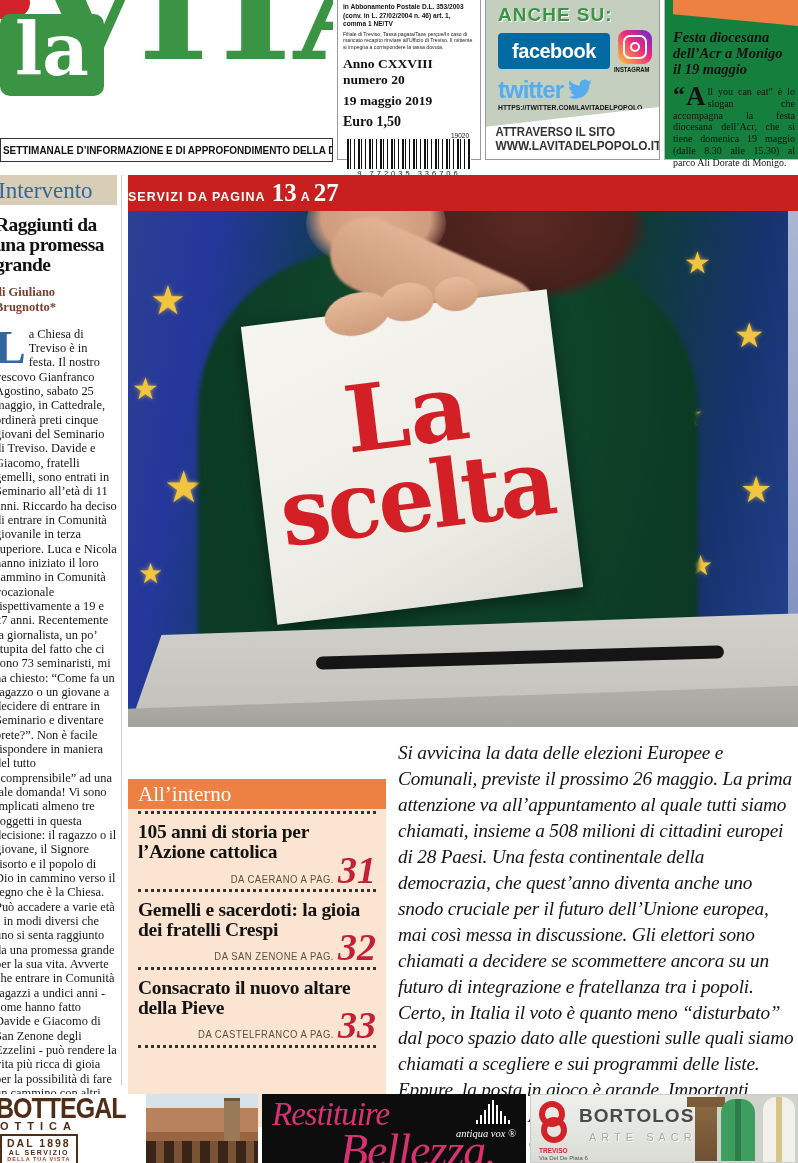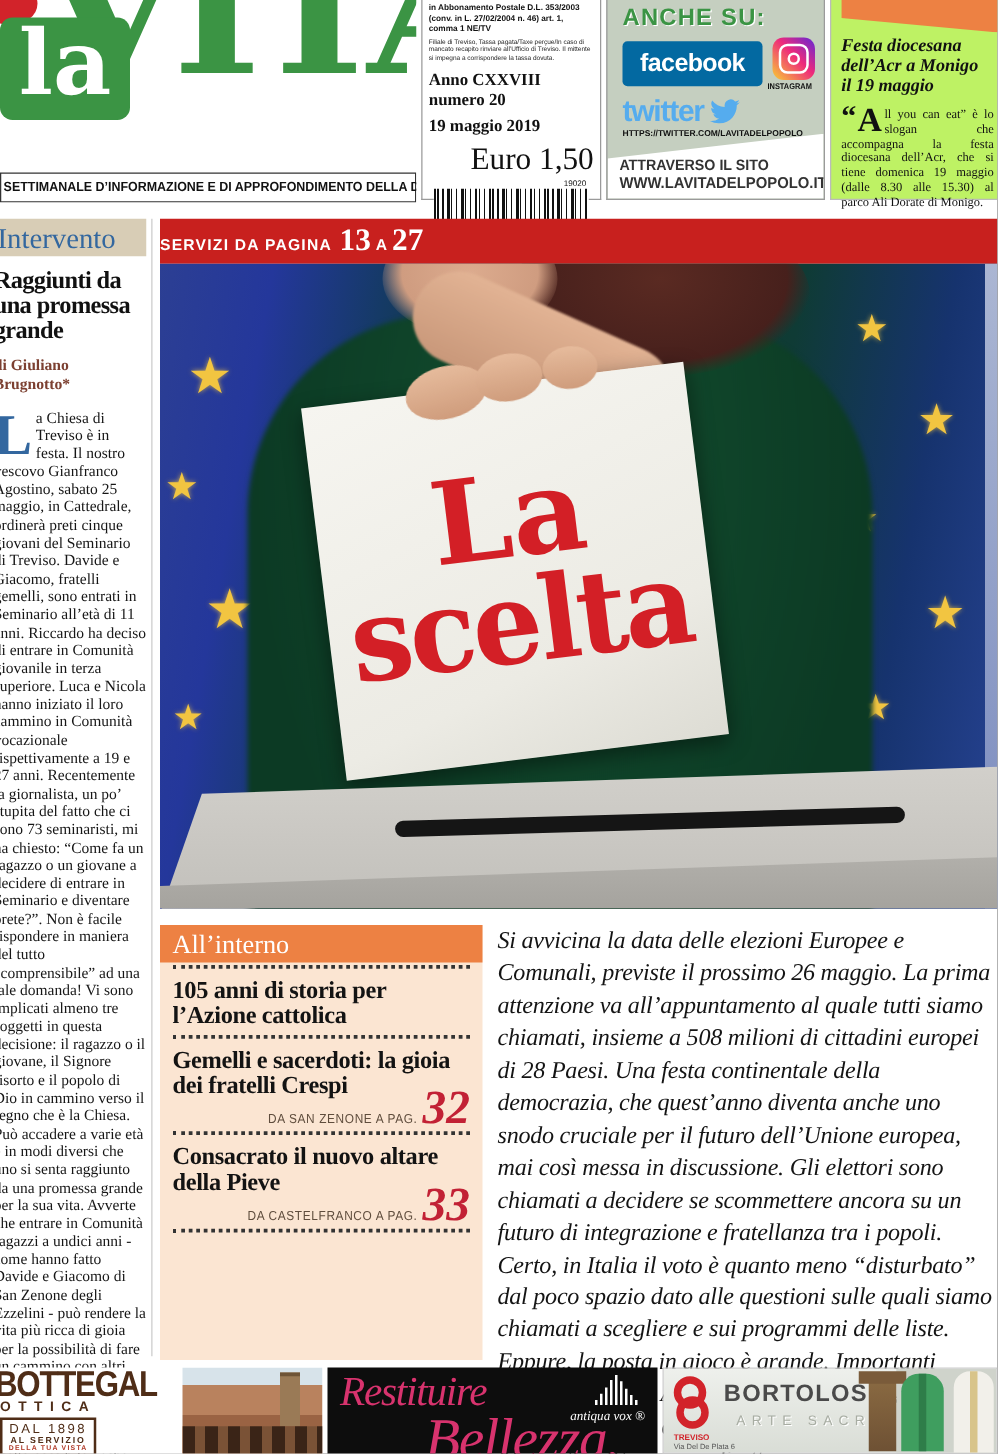--- a/index.html
+++ b/index.html
@@ -17,21 +17,21 @@
   .delpopolo{position:absolute;left:0;top:96px;width:333px;height:40px;background:#0d0d0d;display:flex;align-items:center;}
   .delpopolo span{font-family:"DejaVu Serif",serif;font-weight:bold;font-size:44px;color:#fff;letter-spacing:-2px;padding-left:4px;line-height:1;transform:scaleY(1.35) translateY(-1px);transform-origin:left center;}
   .tagline{position:absolute;left:0;top:138px;width:331px;height:22px;border:1px solid #333;display:flex;align-items:center;}
   .tagline span{font-family:"Liberation Sans",sans-serif;font-weight:bold;font-size:10.6px;color:#111;
                 transform:scaleX(.94);transform-origin:left center;white-space:nowrap;padding-left:2px;}
 
   .infobox{position:absolute;left:337px;top:0;width:144px;height:160px;border:1px solid #9a9a9a;border-top:none;box-sizing:border-box;padding:3px 5px;}
   .legal1{font-family:"Liberation Sans",sans-serif;font-weight:bold;font-size:6.6px;line-height:1.3;color:#111;margin:0;}
   .legal2{font-family:"Liberation Sans",sans-serif;font-size:5.2px;line-height:1.25;color:#222;margin:2px 0 0;}
   .issue{font-weight:bold;font-size:13.5px;line-height:1.15;color:#111;margin-top:6px;}
-  .price{font-weight:normal;font-size:25px;color:#111;text-align:right;margin-top:5px;}
+  .price{font-weight:bold;font-size:14px;color:#111;margin-top:5px;}
   .barcode-wrap{position:relative;margin-top:2px;}
   .barcode-top{font-family:"Liberation Sans",sans-serif;font-size:6.5px;text-align:right;color:#111;padding-right:6px;}
   .bars{height:30px;margin:0 4px;background:repeating-linear-gradient(90deg,#111 0 2px,#fff 2px 3px,#111 3px 4px,#fff 4px 7px,#111 7px 8px,#fff 8px 11px);}
   .barcode-digits{font-family:"Liberation Sans",sans-serif;font-size:7.5px;letter-spacing:3px;color:#111;text-align:center;}
 
   .socialbox{position:absolute;left:485px;top:0;width:175px;height:160px;background:#c5cfc0;border:1px solid #9a9a9a;border-top:none;box-sizing:border-box;overflow:hidden;}
   .anche{font-family:"Liberation Sans",sans-serif;font-weight:bold;font-size:19px;color:#3b9444;letter-spacing:1px;
          text-shadow:1px 1px 0 #fff;padding:4px 0 0 12px;}
   .fb{position:absolute;left:12px;top:33px;width:112px;height:36px;background:#0369a1;border-radius:4px;display:flex;align-items:center;justify-content:center;}
   .fb span{font-family:"Liberation Sans",sans-serif;font-weight:bold;font-size:20px;color:#fff;letter-spacing:-.5px;}
@@ -43,21 +43,21 @@
   .tw{position:absolute;left:12px;top:76px;display:flex;align-items:center;}
   .tw .word{font-family:"Liberation Sans",sans-serif;font-weight:bold;font-size:24px;color:#55acee;letter-spacing:-1px;}
   .tw svg{margin-left:4px;}
   .tw-url{position:absolute;left:12px;top:104px;font-family:"Liberation Sans",sans-serif;font-weight:bold;font-size:6.8px;color:#111;}
   .site-slice{position:absolute;left:0;bottom:0;width:100%;height:52px;background:#fff;
               clip-path:polygon(0 38%,100% 0,100% 100%,0 100%);}
   .site-slice div{font-family:"Liberation Sans",sans-serif;font-weight:bold;color:#333;padding-left:10px;transform:scaleX(.95);transform-origin:left;}
   .site-label{font-size:12px;margin-top:18px;}
   .site-url{font-size:12.5px;}
 
-  .festabox{position:absolute;left:664px;top:0;width:134px;height:160px;border-left:1px solid #bbb;border-bottom:1px solid #bbb;box-sizing:border-box;background:#bef264;}
+  .festabox{position:absolute;left:664px;top:0;width:134px;height:160px;border-left:1px solid #bbb;border-bottom:1px solid #bbb;box-sizing:border-box;background:#15803d;}
   .festa-bar{position:absolute;left:8px;top:0;width:126px;height:26px;background:#ed8143;
              clip-path:polygon(0 0,100% 0,100% 100%,0 55%);}
   .festa-title{position:absolute;left:8px;top:30px;width:120px;font-style:italic;font-weight:bold;font-size:14.5px;line-height:1.1;color:#111;}
   .festa-body{position:absolute;left:8px;top:86px;width:122px;font-size:10px;line-height:1.18;color:#111;text-align:justify;}
   .festa-body .oq{float:left;font-size:24px;font-weight:bold;line-height:.7;margin-right:1px;color:#111;}
   .festa-body .dc{float:left;font-size:27px;font-weight:bold;line-height:.78;margin-right:2px;color:#111;}
 
   
   .leftcol{position:absolute;left:0;top:175px;width:122px;height:910px;border-right:1px solid #ccc;box-sizing:border-box;}
   .leftcol .inner{margin-left:-5px;padding-right:4px;}
@@ -94,41 +94,41 @@
   .f1{left:196px;top:82px;width:66px;height:42px;transform:rotate(-14deg);}
   .f2{left:252px;top:72px;width:54px;height:38px;transform:rotate(-10deg);}
   .f3{left:306px;top:66px;width:44px;height:34px;transform:rotate(-6deg);}
   .boxtop{position:absolute;left:0;top:400px;width:670px;height:120px;background:linear-gradient(#d2d0cb,#c1bfba);
           clip-path:polygon(5% 20%,100% 2%,100% 68%,0 100%);}
   .boxfront{position:absolute;left:0;top:468px;width:670px;height:48px;background:linear-gradient(#b3b1ac,#a5a39e);
             clip-path:polygon(0 62%,100% 14%,100% 100%,0 100%);}
   .slot{position:absolute;left:188px;top:440px;width:408px;height:13px;background:#151515;border-radius:7px;transform:rotate(-1.6deg);}
 
   
-  .allinterno{position:absolute;left:128px;top:740px;width:258px;height:348px;background:#fbe5d2;}
+  .allinterno{position:absolute;left:128px;top:779px;width:258px;height:348px;background:#fbe5d2;}
   .ai-bar{height:30px;background:#ed8143;display:flex;align-items:center;}
   .ai-bar span{font-size:21px;color:#fff;padding-left:10px;}
   .ai-item{padding:8px 10px 2px;}
   .ai-title{font-weight:bold;font-size:19.5px;line-height:1.04;color:#131313;letter-spacing:-.3px;}
   .ai-meta{display:flex;justify-content:flex-end;align-items:baseline;margin-top:-8px;}
   .ai-label{font-family:"Liberation Sans",sans-serif;font-size:9.5px;letter-spacing:.5px;color:#5f4d3d;margin-right:4px;transform:scaleY(1.1);}
   .ai-page{font-style:italic;font-weight:bold;font-size:38px;color:#c22135;line-height:.8;}
   .ai-sep{border-bottom:3px dotted #333;margin:2px 10px 0;}
 
   
   .editorial{position:absolute;left:398px;top:740px;width:396px;}
   .editorial p{margin:0;font-style:italic;font-size:19.3px;line-height:1.345;color:#141414;letter-spacing:-.2px;}
 
   
   .ads{position:absolute;left:0;top:1094px;width:798px;height:69px;}
   .ad1{position:absolute;left:0;top:0;width:258px;height:69px;background:#fff;overflow:hidden;}
   .ad1-name{font-family:"Liberation Sans",sans-serif;font-weight:bold;font-size:25px;color:#4f2d17;letter-spacing:-1px;margin-left:-4px;transform:scaleY(1.15);transform-origin:top left;line-height:1;}
   .ad1-sub{font-family:Liberation Sans, sans-serif;font-weight:bold;font-size:11px;letter-spacing:6px;color:#4f2d17;margin-top:1px;}
   .ad1-box{border:2px solid #4f2d17;display:inline-block;padding:1px 5px;margin-top:2px;text-align:center;}
-  .ad1-box .b1{font-family:"Liberation Sans",sans-serif;font-weight:normal;font-size:10.5px;letter-spacing:2px;color:#4f2d17;}
+  .ad1-box .b1{font-family:"Liberation Sans",sans-serif;font-weight:bold;font-size:10.5px;letter-spacing:2px;color:#4f2d17;}
   .ad1-box .b2{font-family:"Liberation Sans",sans-serif;font-weight:bold;font-size:7px;letter-spacing:1.5px;color:#4f2d17;}
   .ad1-box .b3{font-family:"Liberation Sans",sans-serif;font-weight:bold;font-size:5.5px;letter-spacing:1px;color:#b03a28;}
   .ad1-photo{position:absolute;right:0;top:0;width:112px;height:69px;
              background:linear-gradient(#d7e3ea 0 20%,#b9825e 20% 55%,#9a6343 55% 100%);}
   .ad1-photo .tower{position:absolute;right:18px;top:4px;width:16px;height:40px;background:#9a7a56;border-top:3px solid #6e5437;}
   .ad1-photo .arches{position:absolute;left:0;bottom:0;width:100%;height:22px;
              background:repeating-linear-gradient(90deg,#3a2417 0 10px,#7a5236 10px 18px);}
 
   .ad2{position:absolute;left:262px;top:0;width:264px;height:69px;background:#0d0d0d;overflow:hidden;}
   .ad2-l1{position:absolute;left:10px;top:2px;font-style:italic;font-size:33px;color:#d8336e;letter-spacing:-1px;}
@@ -262,20 +262,24 @@
     <div class="slot"></div>
   </div>
 
   <section class="allinterno">
     <div class="ai-bar">
       <span>All’interno</span>
     </div>
     <div class="ai-sep"></div>
     <div class="ai-item">
       <div class="ai-title">105 anni di storia per l’Azione cattolica</div>
+      <div class="ai-meta">
+          <span class="ai-label">DA CAERANO A PAG.</span>
+          <span class="ai-page">31</span>
+        </div>
     </div>
     <div class="ai-sep"></div>
     <div class="ai-item">
       <div class="ai-title">Gemelli e sacerdoti: la gioia dei fratelli Crespi</div>
       <div class="ai-meta">
           <span class="ai-label">DA SAN ZENONE A PAG.</span>
           <span class="ai-page">32</span>
         </div>
     </div>
     <div class="ai-sep"></div>

